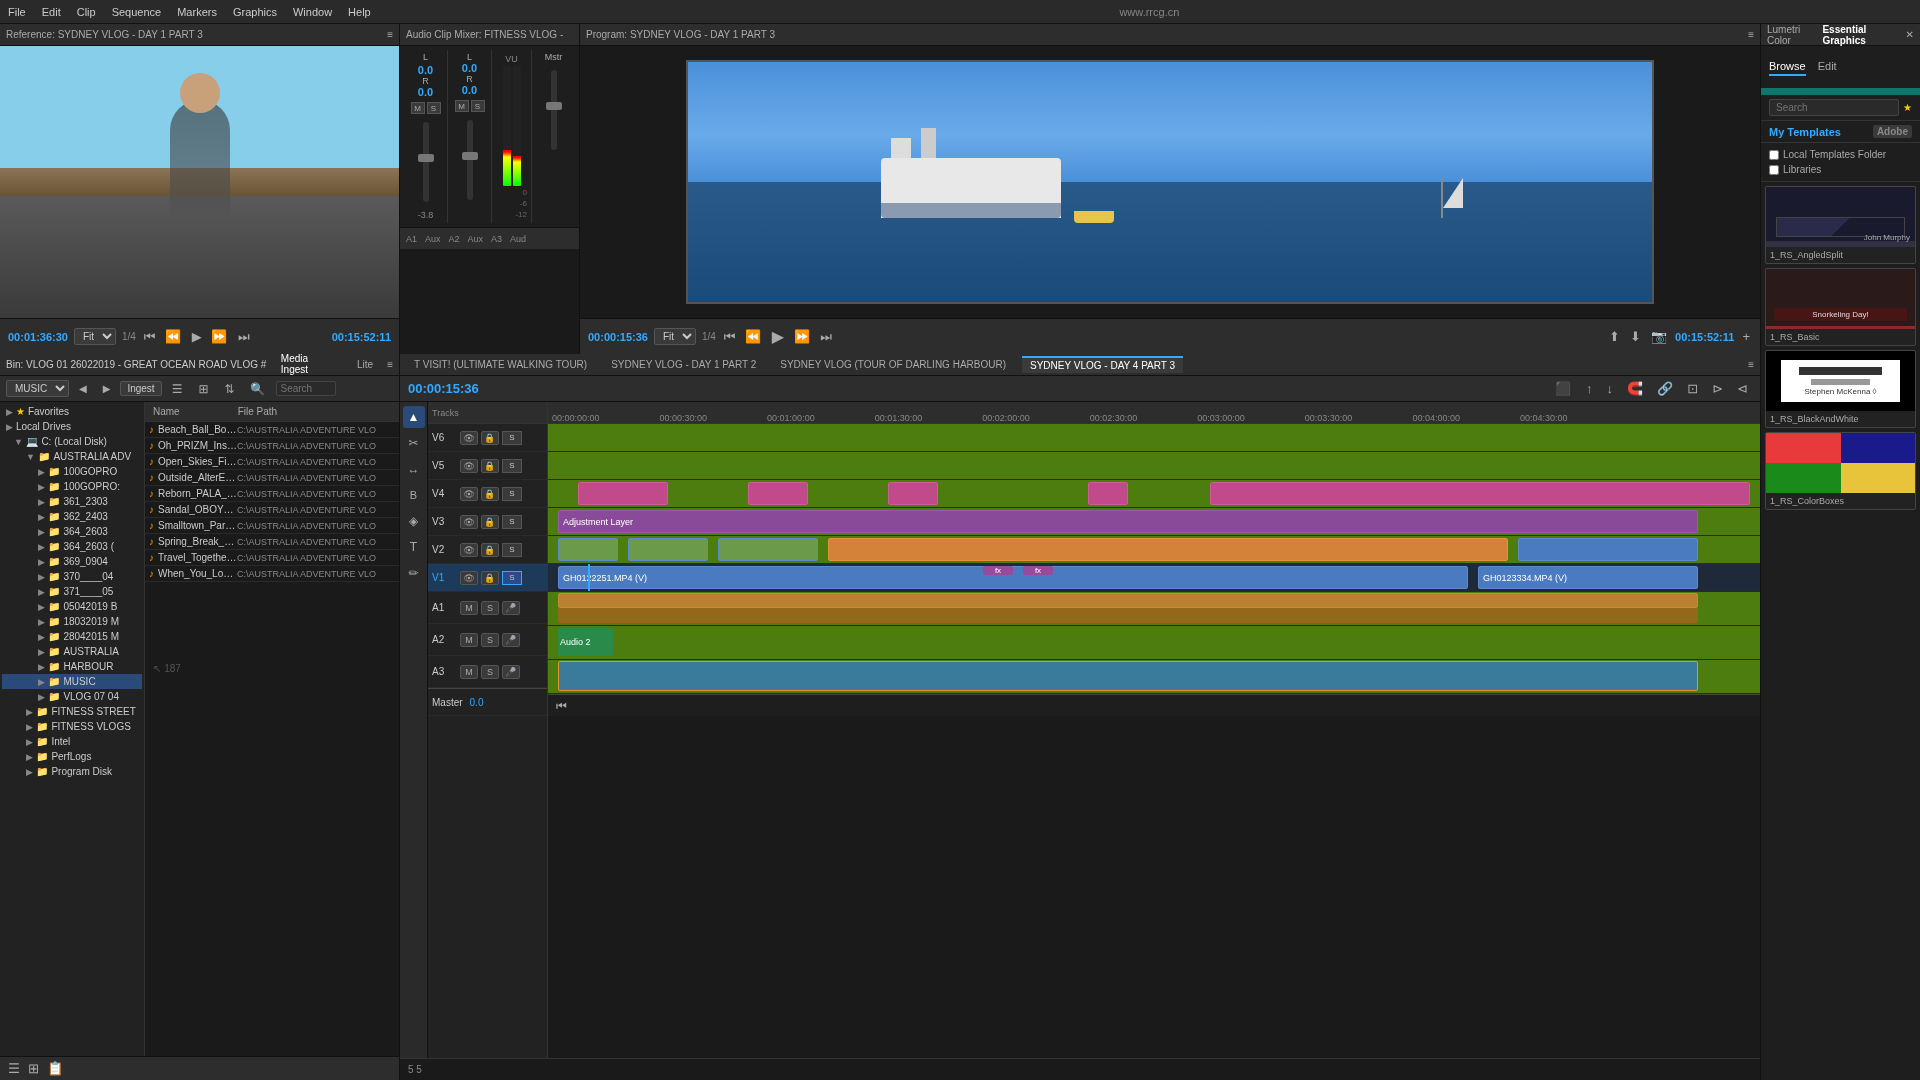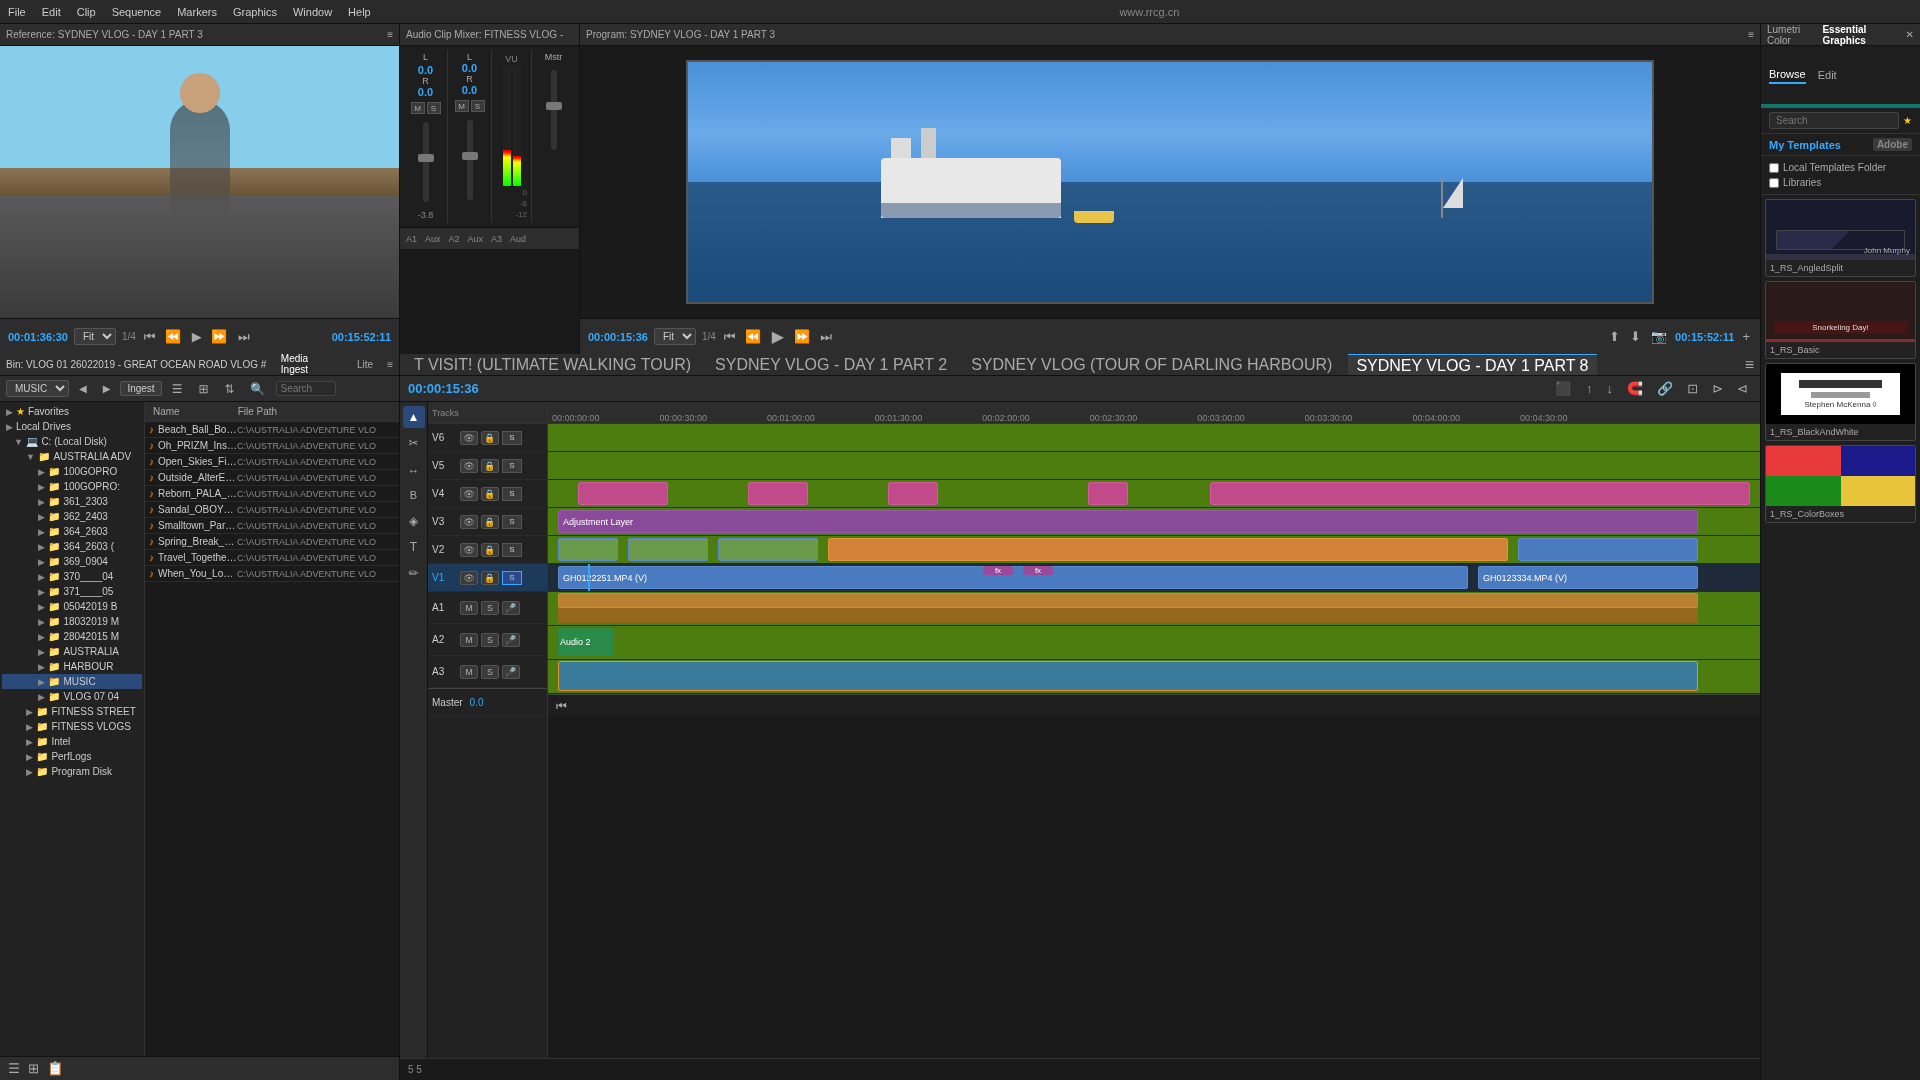--- a/index.html
+++ b/index.html
@@ -54,21 +54,21 @@
     
     .center-panel { flex: 1; display: flex; flex-direction: column; }
     .audio-mixer-header { background: #2d2d2d; height: 22px; display: flex; align-items: center; padding: 0 6px; font-size: 10px; color: #aaa; border-bottom: 1px solid #111; }
     .audio-mixer-body { display: flex; flex: 1; }
     .program-monitor-header { background: #2d2d2d; height: 22px; display: flex; align-items: center; padding: 0 6px; font-size: 10px; color: #aaa; border-bottom: 1px solid #111; gap: 8px; }
     .program-video { width: 100%; height: calc(100% - 22px - 36px); background: #1a1a1a; position: relative; overflow: hidden; display: flex; align-items: center; justify-content: center; }
     .program-monitor-controls { height: 36px; background: #2d2d2d; display: flex; align-items: center; padding: 0 8px; gap: 6px; border-top: 1px solid #111; }
 
     
     .timeline { flex: 1; display: flex; flex-direction: column; background: #1a1a1a; }
-    .timeline-header { height: 22px; background: #2d2d2d; display: flex; align-items: center; padding: 0 6px; font-size: 16px; color: #aaa; border-bottom: 1px solid #111; gap: 8px; overflow: hidden; }
+    .timeline-header { height: 22px; background: #2d2d2d; display: flex; align-items: center; padding: 0 6px; font-size: 10px; color: #aaa; border-bottom: 1px solid #111; gap: 8px; overflow: hidden; }
     .timeline-tab { padding: 2px 8px; cursor: pointer; white-space: nowrap; }
     .timeline-tab.active { color: #fff; background: #3a3a3a; border-top: 2px solid #3af; }
     .timeline-toolbar { height: 26px; background: #2d2d2d; display: flex; align-items: center; padding: 0 8px; gap: 6px; border-bottom: 1px solid #111; }
     .tl-btn { background: none; border: none; color: #aaa; font-size: 13px; cursor: pointer; padding: 2px 4px; }
     .timecode-display { color: #3af; font-size: 13px; font-weight: bold; }
     .track-controls { width: 120px; background: #222; border-right: 1px solid #333; overflow-y: auto; }
     .track-header { height: 22px; background: #2d2d2d; border-bottom: 1px solid #333; display: flex; align-items: center; padding: 0 4px; font-size: 10px; color: #888; }
     .track-row { height: 28px; display: flex; align-items: center; border-bottom: 1px solid #2a2a2a; padding: 0 4px; gap: 3px; }
     .track-label { font-size: 10px; color: #ccc; width: 25px; }
     .track-btn { background: #3a3a3a; border: 1px solid #555; color: #aaa; font-size: 9px; width: 18px; height: 14px; display: flex; align-items: center; justify-content: center; cursor: pointer; border-radius: 2px; }
@@ -82,21 +82,21 @@
     .clip { position: absolute; top: 2px; height: calc(100% - 4px); border-radius: 2px; overflow: hidden; display: flex; align-items: center; padding: 0 4px; font-size: 9px; color: #fff; cursor: pointer; }
     .clip-video { background: #4a7abf; border: 1px solid #5a8acf; }
     .clip-video-orange { background: #d4813a; border: 1px solid #e4913a; }
     .clip-pink { background: #c04a8a; border: 1px solid #d05a9a; }
     .clip-adjustment { background: #c04a8a; border: 1px solid #d05a9a; }
     .clip-audio { background: #d4813a; border: 1px solid #e4913a; height: calc(100% - 2px); top: 1px; }
 
     
     .right-panel { width: 160px; display: flex; flex-direction: column; background: #1e1e1e; border-left: 1px solid #111; }
     .essential-graphics-header { background: #2d2d2d; height: 22px; display: flex; align-items: center; padding: 0 6px; font-size: 10px; color: #aaa; border-bottom: 1px solid #111; justify-content: space-between; }
-    .eg-tabs { display: flex; gap: 12px; padding: 20px 8px; border-bottom: 4px solid #0f766e; align-items: center; }
+    .eg-tabs { display: flex; gap: 12px; padding: 12px 8px; border-bottom: 7px solid #0f766e; }
     .eg-tab { font-size: 11px; color: #aaa; cursor: pointer; padding: 2px 0; }
     .eg-tab.active { color: #fff; border-bottom: 2px solid #3af; }
     .eg-toolbar { padding: 4px 8px; display: flex; align-items: center; gap: 4px; border-bottom: 1px solid #333; }
     .eg-search { background: #2a2a2a; border: 1px solid #444; color: #ccc; font-size: 10px; padding: 2px 6px; width: 100%; border-radius: 2px; }
     .templates-section { padding: 4px 8px; font-size: 11px; color: #3af; font-weight: bold; border-bottom: 1px solid #333; display: flex; align-items: center; gap: 4px; }
     .template-filters { padding: 4px 8px; font-size: 10px; color: #aaa; border-bottom: 1px solid #333; }
     .template-filter-item { padding: 2px 0; display: flex; align-items: center; gap: 4px; cursor: pointer; }
     .template-filter-item input[type="checkbox"] { width: 10px; height: 10px; }
     .template-grid { padding: 4px; display: grid; grid-template-columns: 1fr; gap: 4px; overflow-y: auto; }
     .template-item { background: #2a2a2a; border: 1px solid #444; border-radius: 2px; overflow: hidden; cursor: pointer; }
@@ -372,20 +372,23 @@
             <span class="file-icon">♪</span>
             <span class="file-name">Travel_Together_Hale</span>
             <span class="file-path">C:\AUSTRALIA ADVENTURE VLO</span>
           </div>
           <div class="file-row">
             <span class="file-icon">♪</span>
             <span class="file-name">When_You_Love_Matt</span>
             <span class="file-path">C:\AUSTRALIA ADVENTURE VLO</span>
           </div>
 
+          <div style="height:100px;display:flex;align-items:flex-end;padding:8px;font-size:10px;color:#555;">
+            <span>↖ 187</span>
+          </div>
         </div>
       </div>
       <div class="bin-bottom">
         <button style="background:none;border:none;color:#aaa;cursor:pointer;">☰</button>
         <button style="background:none;border:none;color:#aaa;cursor:pointer;">⊞</button>
         <button style="background:none;border:none;color:#aaa;cursor:pointer;">📋</button>
       </div>
     </div>
   </div>
 
@@ -510,21 +513,21 @@
           <button class="ctrl-btn">+</button>
         </div>
       </div>
     </div>
 
     <div class="timeline">
       <div class="timeline-header">
         <span class="timeline-tab">T VISIT! (ULTIMATE WALKING TOUR)</span>
         <span class="timeline-tab">SYDNEY VLOG - DAY 1 PART 2</span>
         <span class="timeline-tab">SYDNEY VLOG (TOUR OF DARLING HARBOUR)</span>
-        <span class="timeline-tab active">SYDNEY VLOG - DAY 1 PART 8</span>
+        <span class="timeline-tab active">SYDNEY VLOG - DAY 4 PART 3</span>
         <span style="margin-left:auto;cursor:pointer;">≡</span>
       </div>
       <div class="timeline-toolbar">
         <span class="timecode-display">00:00:15:36</span>
         <span style="flex:1;"></span>
         <button class="tl-btn">⬛</button>
         <button class="tl-btn">↑</button>
         <button class="tl-btn">↓</button>
         <button class="tl-btn">🧲</button>
         <button class="tl-btn">🔗</button>

